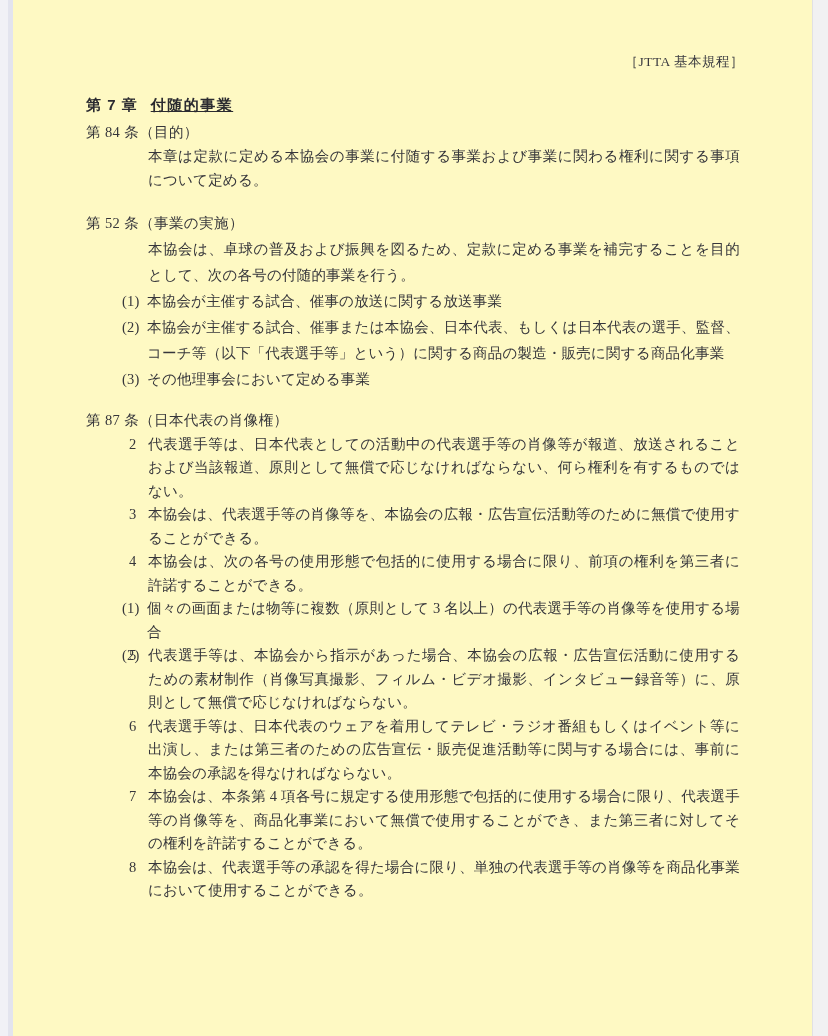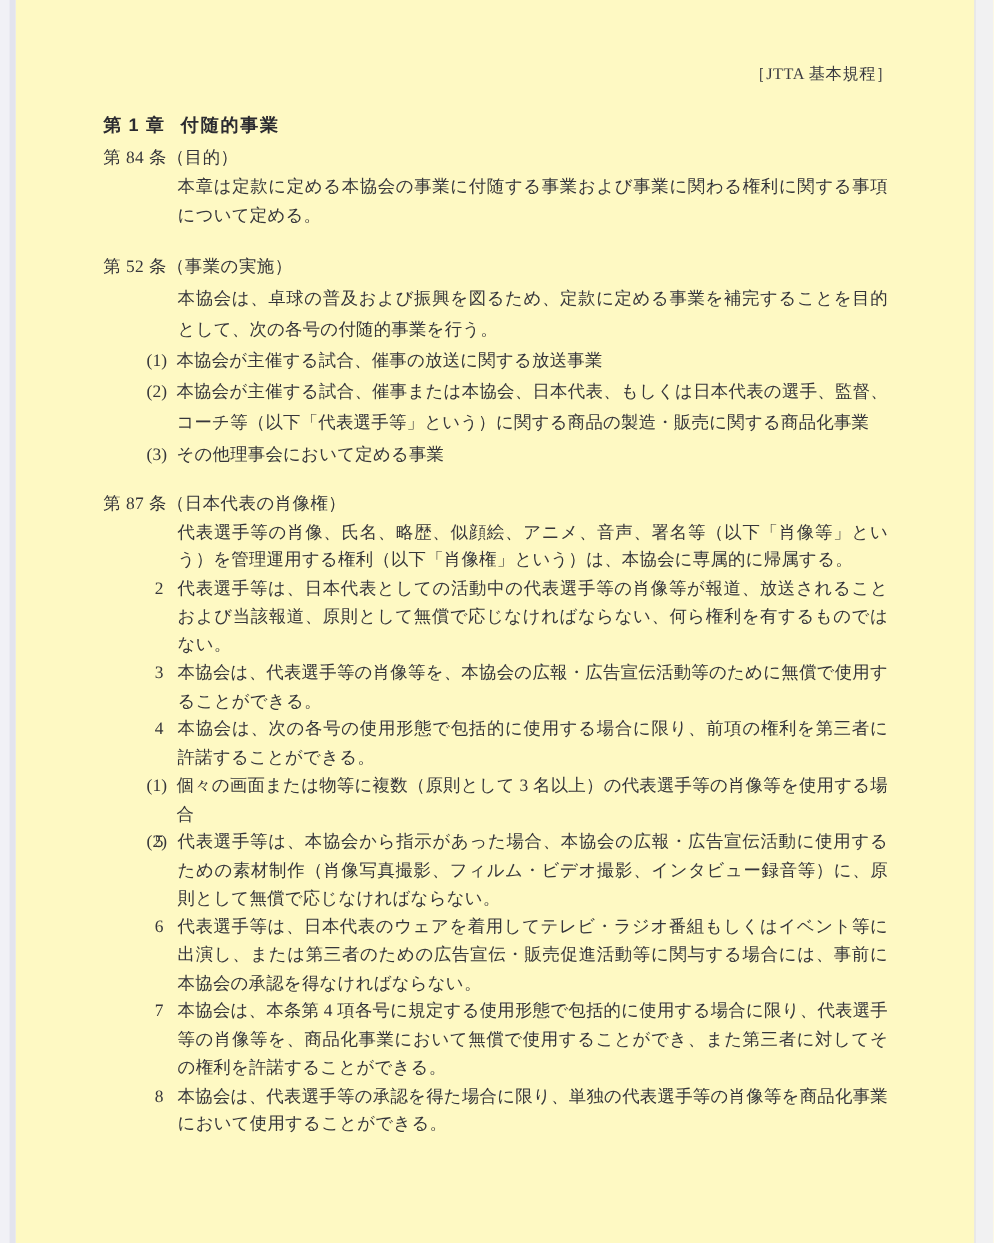--- a/index.html
+++ b/index.html
@@ -19,21 +19,21 @@
     position:absolute;top:53px;right:84px;
     font-size:13.5px;letter-spacing:0.5px;color:#3a3a40;
   }
   .content{position:absolute;left:86px;top:0;width:654px;}
   .chapter{
     margin-top:94px;line-height:22px;
     font-family:"Liberation Sans","DejaVu Sans",sans-serif;
     font-weight:bold;font-size:15px;color:#2b2b30;
   }
   .chapter .chnum{letter-spacing:1px;}
-  .chapter .chtitle{margin-left:13px;letter-spacing:1.5px;}
+  .chapter .chtitle{margin-left:13px;letter-spacing:1.5px;text-decoration:underline;}
   .article-heading{font-size:14.5px;letter-spacing:0.4px;}
   .para{position:relative;padding-left:26px;text-align:justify;font-size:14.5px;letter-spacing:0.2px;margin-left:36px;}
   .pnum{position:absolute;left:7px;}
   .item{position:relative;padding-left:61px;text-align:justify;font-size:14.5px;letter-spacing:0.2px;}
   .ilabel{position:absolute;left:36px;}
   .art-0{margin-top:4px;line-height:24px;}
   .art-1{margin-top:18px;line-height:26px;}
   .art-2{margin-top:8px;line-height:23.5px;}
   .art-3{margin-top:17px;line-height:23.5px;}
 </style>
@@ -41,37 +41,36 @@
 <body>
 
 <div class="canvas">
   <div class="gutter-left"></div>
   <div class="gutter-right"></div>
 
   <div class="header-tag">［JTTA 基本規程］</div>
 
   <div class="content">
     <div class="chapter">
-      <span class="chnum">第 1 章</span><span class="chtitle">付随的事業</span>
+      <span class="chnum">第 7 章</span><span class="chtitle">付随的事業</span>
     </div>
     <div>
         <section class="article art-0">
           <div class="article-heading">第 84 条（目的）</div>
           <div class="para"><span class="ptext">本章は定款に定める本協会の事業に付随する事業および事業に関わる権利に関する事項について定める。</span></div>
         </section>
         <section class="article art-1">
           <div class="article-heading">第 52 条（事業の実施）</div>
           <div class="para"><span class="ptext">本協会は、卓球の普及および振興を図るため、定款に定める事業を補完することを目的として、次の各号の付随的事業を行う。</span></div>
           <div class="item"><span class="ilabel">(1)</span><span class="itext">本協会が主催する試合、催事の放送に関する放送事業</span></div>
           <div class="item"><span class="ilabel">(2)</span><span class="itext">本協会が主催する試合、催事または本協会、日本代表、もしくは日本代表の選手、監督、コーチ等（以下「代表選手等」という）に関する商品の製造・販売に関する商品化事業</span></div>
           <div class="item"><span class="ilabel">(3)</span><span class="itext">その他理事会において定める事業</span></div>
         </section>
         <section class="article art-3">
           <div class="article-heading">第 87 条（日本代表の肖像権）</div>
-          <div class="para"><span class="ptext">代表選手等の肖像、氏名、略歴、似顔絵、アニメ、音声、署名等（以下「肖像等」という）を管理運用する権利（以下「肖像権」という）は、本協会に専属的に帰属する。</span></div>
           <div class="para"><span class="pnum">2</span><span class="ptext">代表選手等は、日本代表としての活動中の代表選手等の肖像等が報道、放送されることおよび当該報道、原則として無償で応じなければならない、何ら権利を有するものではない。</span></div>
           <div class="para"><span class="pnum">3</span><span class="ptext">本協会は、代表選手等の肖像等を、本協会の広報・広告宣伝活動等のために無償で使用することができる。</span></div>
           <div class="para"><span class="pnum">4</span><span class="ptext">本協会は、次の各号の使用形態で包括的に使用する場合に限り、前項の権利を第三者に許諾することができる。</span></div>
           <div class="item"><span class="ilabel">(1)</span><span class="itext">個々の画面または物等に複数（原則として 3 名以上）の代表選手等の肖像等を使用する場合</span></div>
           <div class="item"><span class="ilabel">(2)</span></div>
           <div class="para"><span class="pnum">5</span><span class="ptext">代表選手等は、本協会から指示があった場合、本協会の広報・広告宣伝活動に使用するための素材制作（肖像写真撮影、フィルム・ビデオ撮影、インタビュー録音等）に、原則として無償で応じなければならない。</span></div>
           <div class="para"><span class="pnum">6</span><span class="ptext">代表選手等は、日本代表のウェアを着用してテレビ・ラジオ番組もしくはイベント等に出演し、または第三者のための広告宣伝・販売促進活動等に関与する場合には、事前に本協会の承認を得なければならない。</span></div>
           <div class="para"><span class="pnum">7</span><span class="ptext">本協会は、本条第 4 項各号に規定する使用形態で包括的に使用する場合に限り、代表選手等の肖像等を、商品化事業において無償で使用することができ、また第三者に対してその権利を許諾することができる。</span></div>
           <div class="para"><span class="pnum">8</span><span class="ptext">本協会は、代表選手等の承認を得た場合に限り、単独の代表選手等の肖像等を商品化事業において使用することができる。</span></div>
         </section>

